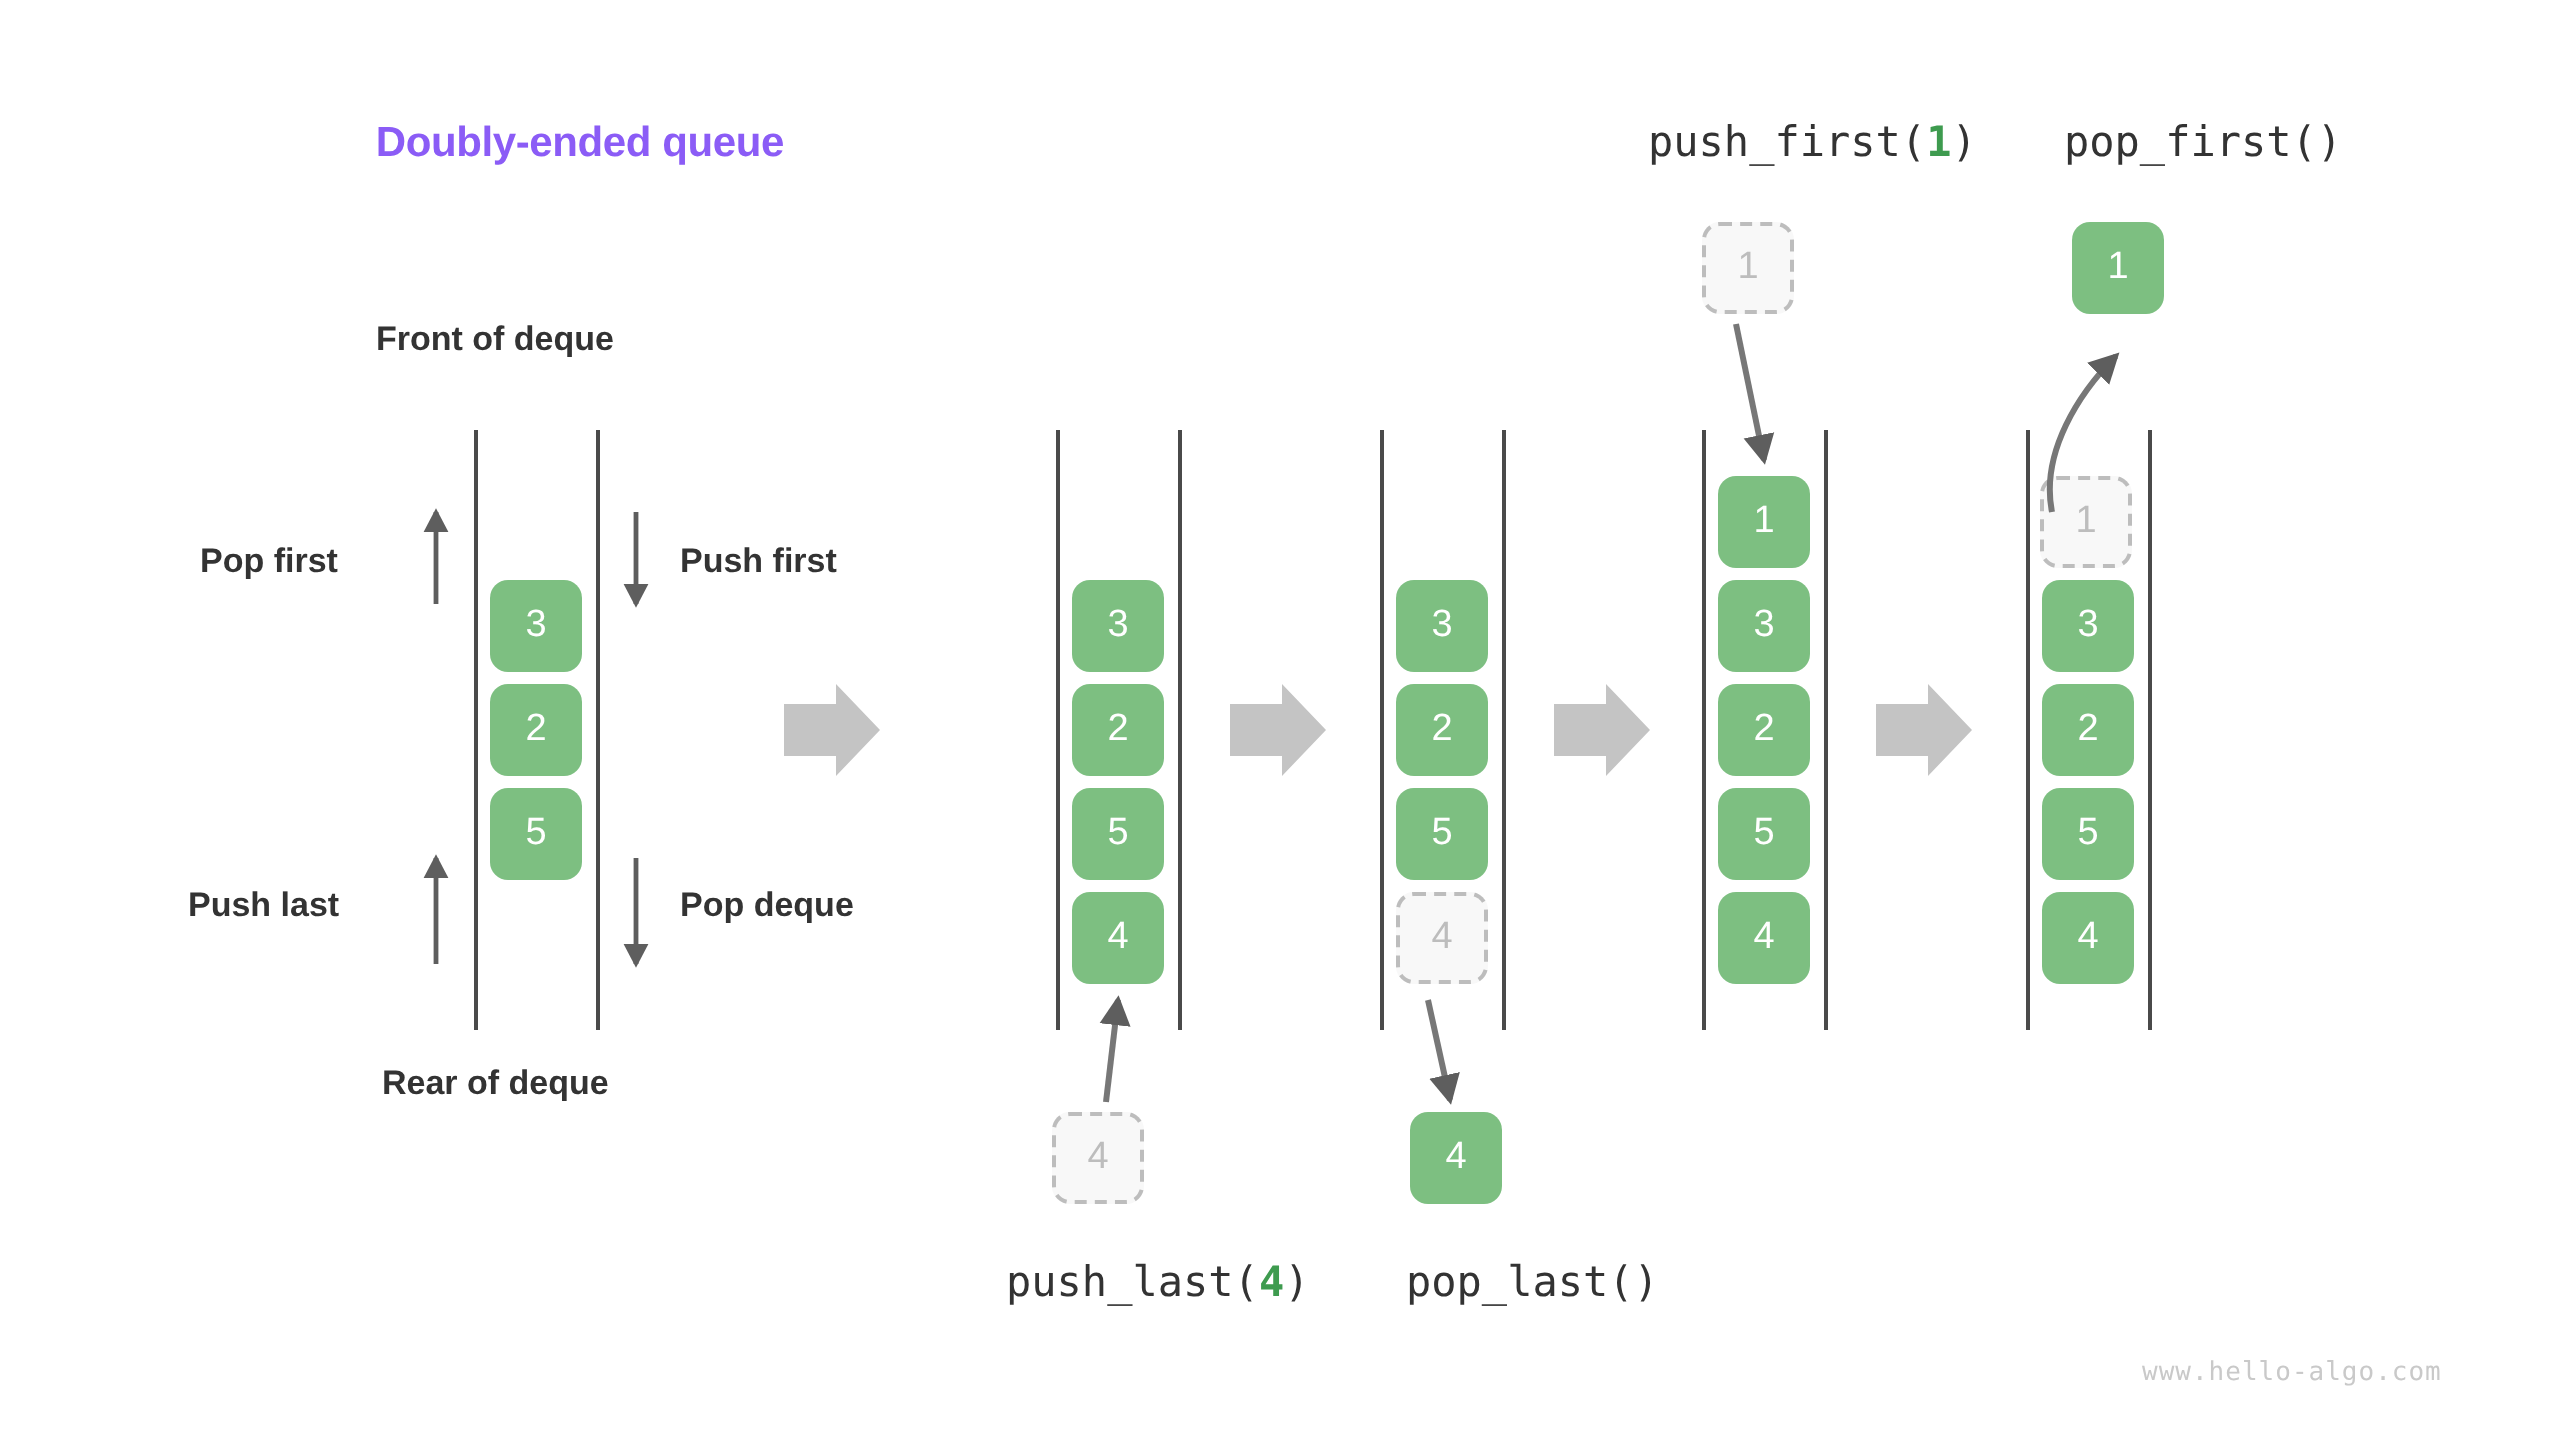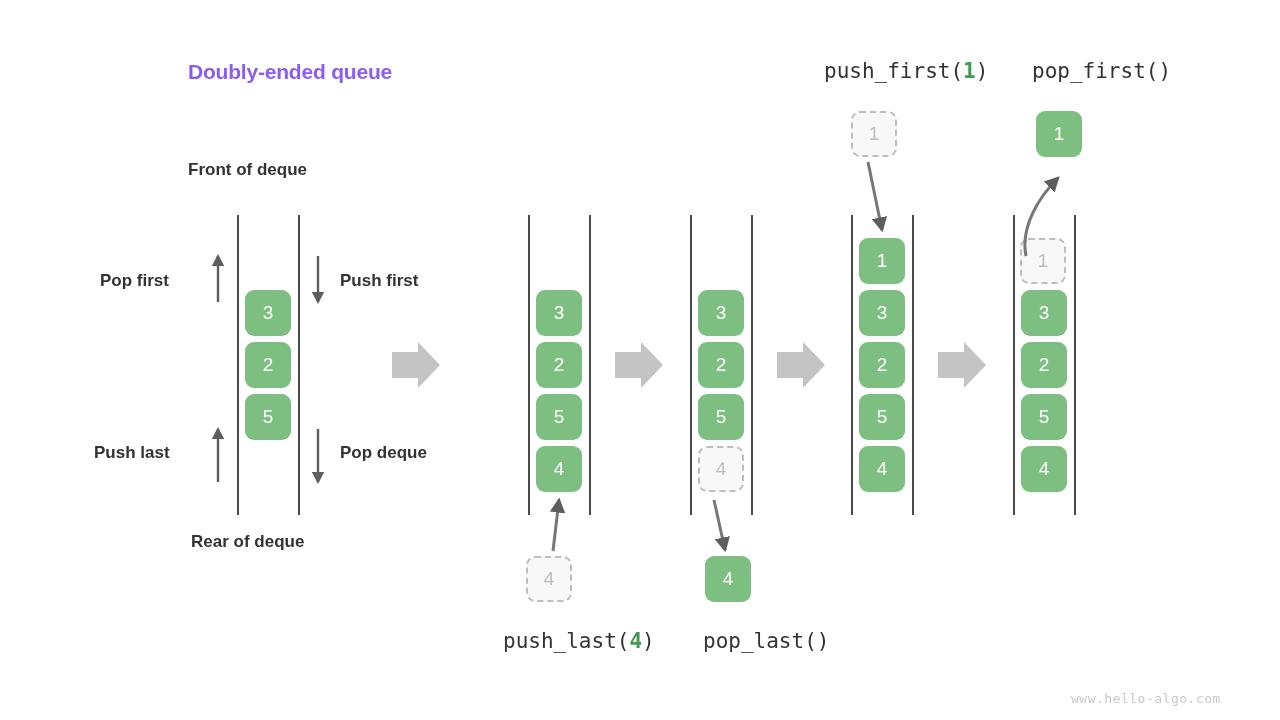--- a/index.html
+++ b/index.html
@@ -47,21 +47,20 @@
     color: #3E9B4F;
     font-weight: bold;
   }
   .watermark {
     position: absolute;
     font-family: "DejaVu Sans Mono", "Liberation Mono", monospace;
     font-size: 13px;
     color: #c9c9c9;
     white-space: nowrap;
     letter-spacing: 0.5px;
-    margin-top: 12px;
   }
 
   
   .rail {
     position: absolute;
     width: 2px;
     background: #4a4a4a;
   }
 
   

